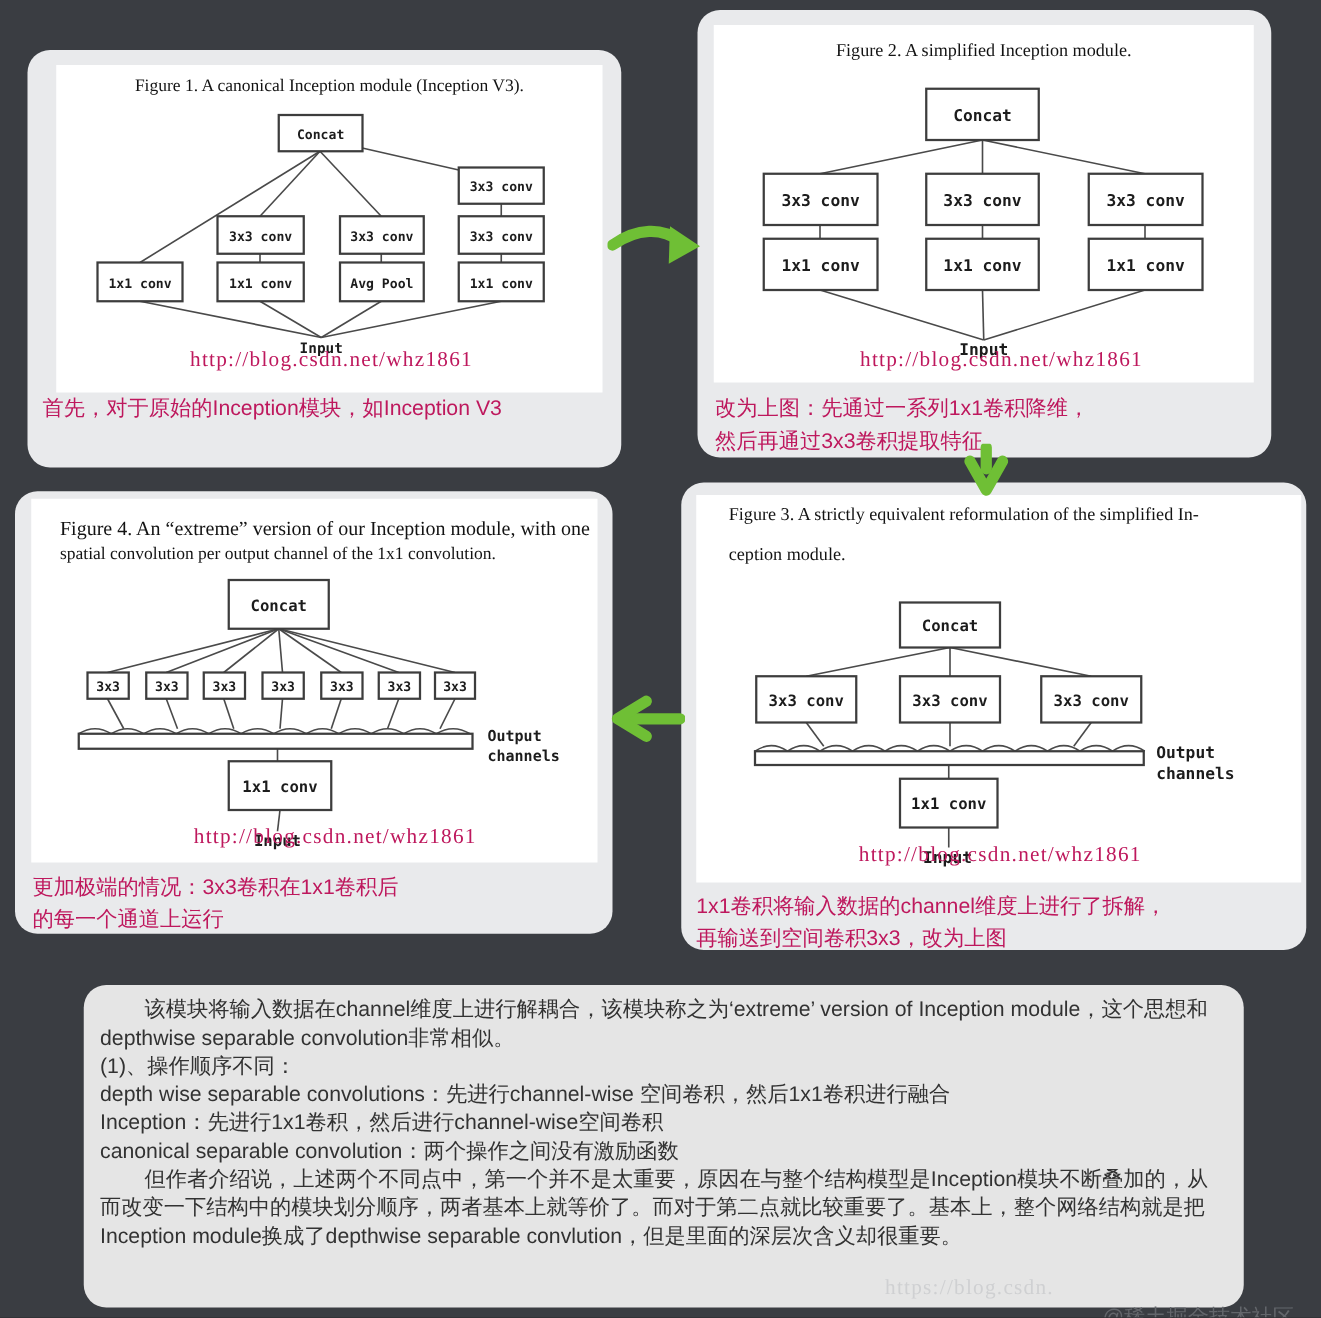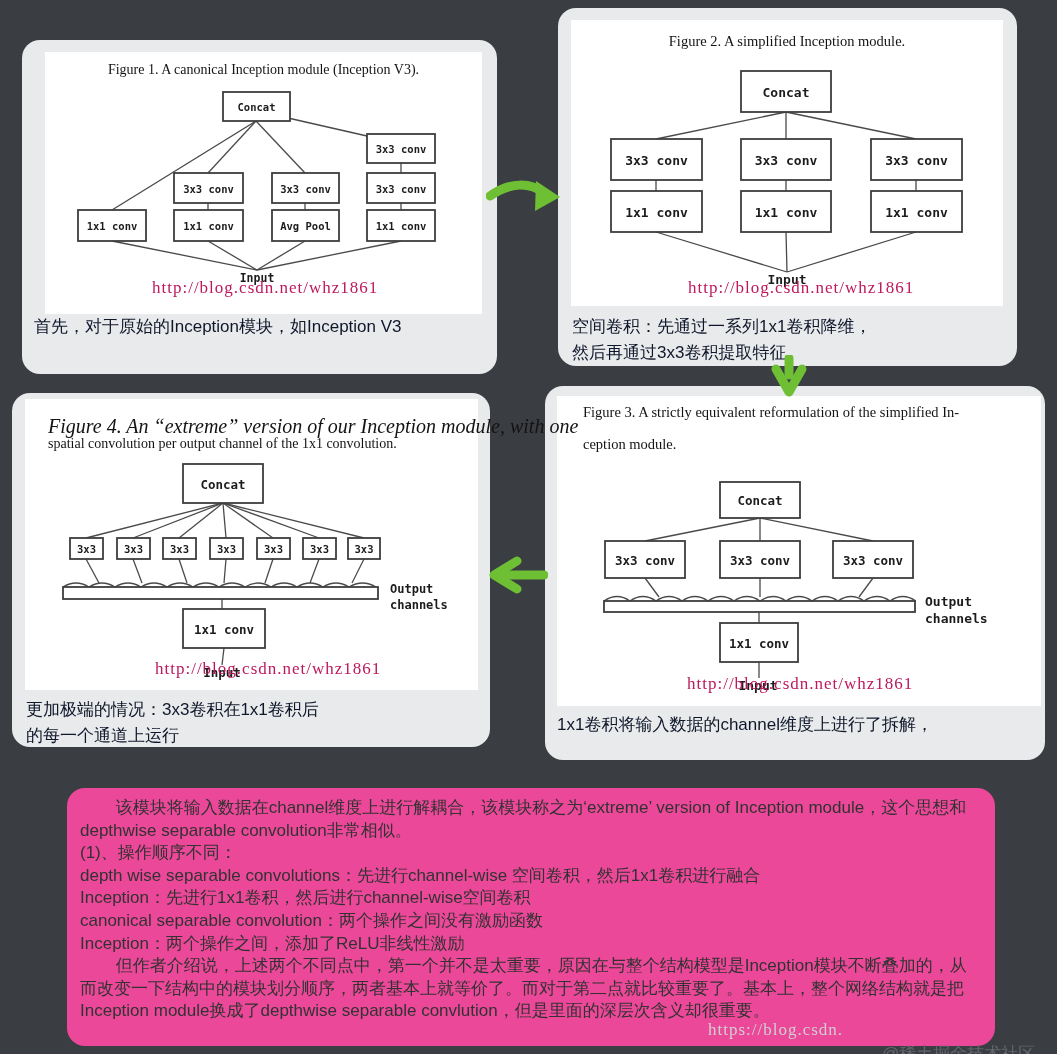--- a/index.html
+++ b/index.html
@@ -3,30 +3,30 @@
 <meta charset="utf-8">
 <style>
   html,body{margin:0;padding:0;background:#2c2e31;}
   #screen{position:relative;width:1057px;height:1054px;background:#3a3d42;
           font-family:"Liberation Sans",sans-serif;overflow:hidden;}
   .panel{position:absolute;background:#e9eaec;border-radius:18px;}
   .whitebox{position:absolute;background:#ffffff;}
   .fig-title{position:absolute;font-family:"Liberation Serif",serif;color:#131313;
              white-space:nowrap;}
   .fig-title.center{left:0;right:0;text-align:center;}
-  .caption{position:absolute;font-size:17px;line-height:26px;color:#0f172a;white-space:nowrap;}
+  .caption{position:absolute;font-size:17px;line-height:26px;color:#be185d;white-space:nowrap;}
   .watermark{position:absolute;font-family:"Liberation Serif",serif;font-size:17px;
              color:#be185d;letter-spacing:1px;white-space:nowrap;margin-left:12px;}
   svg.diagram{position:absolute;left:0;top:0;}
   svg.diagram text{font-family:"DejaVu Sans Mono",monospace;font-weight:bold;fill:#1c1c1c;}
   svg.diagram rect.box{fill:#ffffff;stroke:#3d3d3d;stroke-width:1.8px;}
   svg.diagram .conn{stroke:#4a4a4a;stroke-width:1.3px;fill:none;}
   svg.arrow{position:absolute;}
   svg.arrow .st{stroke:#6fbf35;fill:none;stroke-linecap:round;stroke-linejoin:round;}
-  .notes{position:absolute;left:67px;top:788px;width:928px;height:258px;background:#ec4899;
+  .notes{position:absolute;left:67px;top:788px;width:928px;height:258px;background:#e5e5e5;
          border-radius:18px;box-sizing:border-box;padding:9px 14px 0 13px;}
   .notes p{margin:0;font-size:17px;line-height:22.6px;color:#323232;}
   .notes p.indent{text-indent:2.1em;}
   .wm-light{position:absolute;font-family:"Liberation Serif",serif;font-size:17px;
             color:#cfd0d2;letter-spacing:1px;white-space:nowrap;}
   .wm-dark{position:absolute;font-size:17px;color:#63666b;white-space:nowrap;}
 </style>
 </head>
 <body>
 
@@ -132,21 +132,21 @@
         </g>
         <g>
           <rect class="box" x="300" y="171" width="91" height="41"></rect>
           <text x="345.5" y="196.5" font-size="13" text-anchor="middle">1x1 conv</text>
         </g>
         <text x="216" y="264" font-size="13" text-anchor="middle">Input</text>
       </svg>
       <div class="watermark" style="left:105px;top:258px;">http://blog.csdn.net/whz1861</div>
     </div>
     <div class="caption" style="left:14px;top:306px;">
-      <div>空间卷积：先通过一系列1x1卷积降维，</div>
+      <div>改为上图：先通过一系列1x1卷积降维，</div>
       <div>然后再通过3x3卷积提取特征</div>
     </div>
   </div>
 
   <div class="panel" style="left:545px;top:386px;width:500px;height:374px;">
     <div class="whitebox" style="left:12px;top:10px;width:484px;height:310px;">
       <div class="fig-title" style="left:26px;top:8px;font-size:14.5px;">Figure 3. A strictly equivalent reformulation of the simplified In-</div>
       <div class="fig-title" style="left:26px;top:40px;font-size:14.5px;">ception module.</div>
       <svg class="diagram" width="484" height="310" viewBox="0 0 484 310">
         <line class="conn" x1="203" y1="122" x2="88" y2="145"></line>
@@ -180,26 +180,27 @@
           <text x="202" y="251.5" font-size="12.5" text-anchor="middle">1x1 conv</text>
         </g>
         <text x="368" y="210" font-size="13" text-anchor="start">Output</text>
         <text x="368" y="227" font-size="13" text-anchor="start">channels</text>
         <text x="201" y="294" font-size="13" text-anchor="middle">Input</text>
       </svg>
       <div class="watermark" style="left:118px;top:278px;">http://blog.csdn.net/whz1861</div>
     </div>
     <div class="caption" style="left:12px;top:326px;">
       <div>1x1卷积将输入数据的channel维度上进行了拆解，</div>
+      <div>再输送到空间卷积3x3，改为上图</div>
     </div>
   </div>
 
   <div class="panel" style="left:12px;top:393px;width:478px;height:354px;">
     <div class="whitebox" style="left:13px;top:6px;width:453px;height:291px;">
-      <div class="fig-title" style="left:23px;top:16px;font-size:20px;font-style:italic;">Figure 4. An “extreme” version of our Inception module, with one</div>
+      <div class="fig-title" style="left:23px;top:16px;font-size:16px;">Figure 4. An “extreme” version of our Inception module, with one</div>
       <div class="fig-title" style="left:23px;top:37px;font-size:14px;">spatial convolution per output channel of the 1x1 convolution.</div>
       <svg class="diagram" width="453" height="291" viewBox="0 0 453 291">
         <line class="conn" x1="198" y1="104" x2="61" y2="139"></line>
         <line class="conn" x1="198" y1="104" x2="108" y2="139"></line>
         <line class="conn" x1="198" y1="104" x2="154" y2="139"></line>
         <line class="conn" x1="198" y1="104" x2="201" y2="139"></line>
         <line class="conn" x1="198" y1="104" x2="248" y2="139"></line>
         <line class="conn" x1="198" y1="104" x2="294" y2="139"></line>
         <line class="conn" x1="198" y1="104" x2="339" y2="139"></line>
         <line class="conn" x1="61" y1="160" x2="74" y2="184"></line>
@@ -273,20 +274,19 @@
     <path class="st" d="M58,19 L16,19" stroke-width="9"></path>
     <path class="st" d="M31,5 L8,19 L31,33" stroke-width="9"></path>
   </svg>
 
   <div class="notes">
     <p class="indent">该模块将输入数据在channel维度上进行解耦合，该模块称之为‘extreme’ version of Inception module，这个思想和depthwise separable convolution非常相似。</p>
     <p>(1)、操作顺序不同：</p>
     <p>depth wise separable convolutions：先进行channel-wise 空间卷积，然后1x1卷积进行融合</p>
     <p>Inception：先进行1x1卷积，然后进行channel-wise空间卷积</p>
     <p>canonical separable convolution：两个操作之间没有激励函数</p>
-    <p>Inception：两个操作之间，添加了ReLU非线性激励</p>
     <p class="indent">但作者介绍说，上述两个不同点中，第一个并不是太重要，原因在与整个结构模型是Inception模块不断叠加的，从而改变一下结构中的模块划分顺序，两者基本上就等价了。而对于第二点就比较重要了。基本上，整个网络结构就是把Inception module换成了depthwise separable convlution，但是里面的深层次含义却很重要。</p>
   </div>
 
   <div class="wm-light" style="left:698px;top:1020px;margin-left:10px;">https://blog.csdn.</div>
   <div class="wm-dark" style="left:882px;top:1022px;margin-top:20px;">@稀土掘金技术社区</div>
 
 </div>
 
 </body></html>

